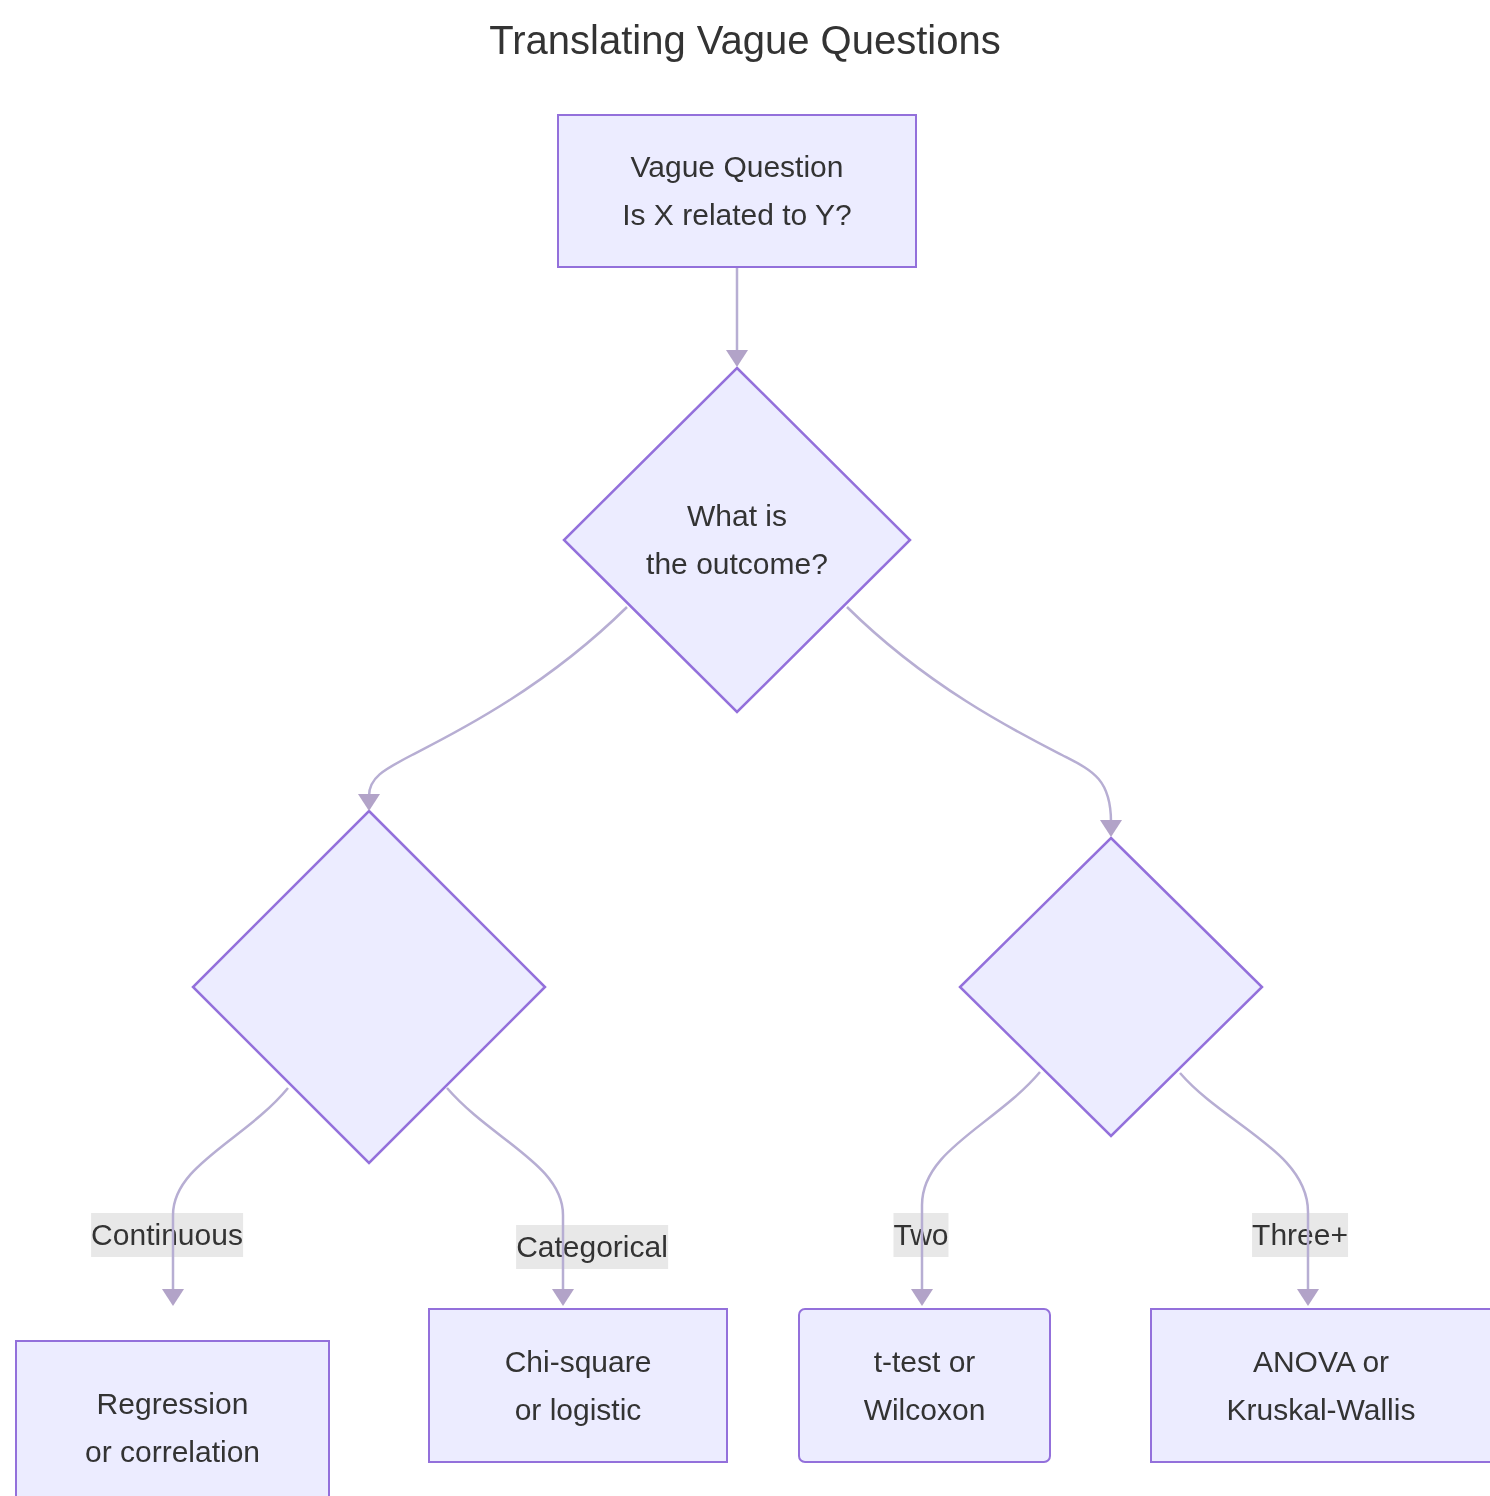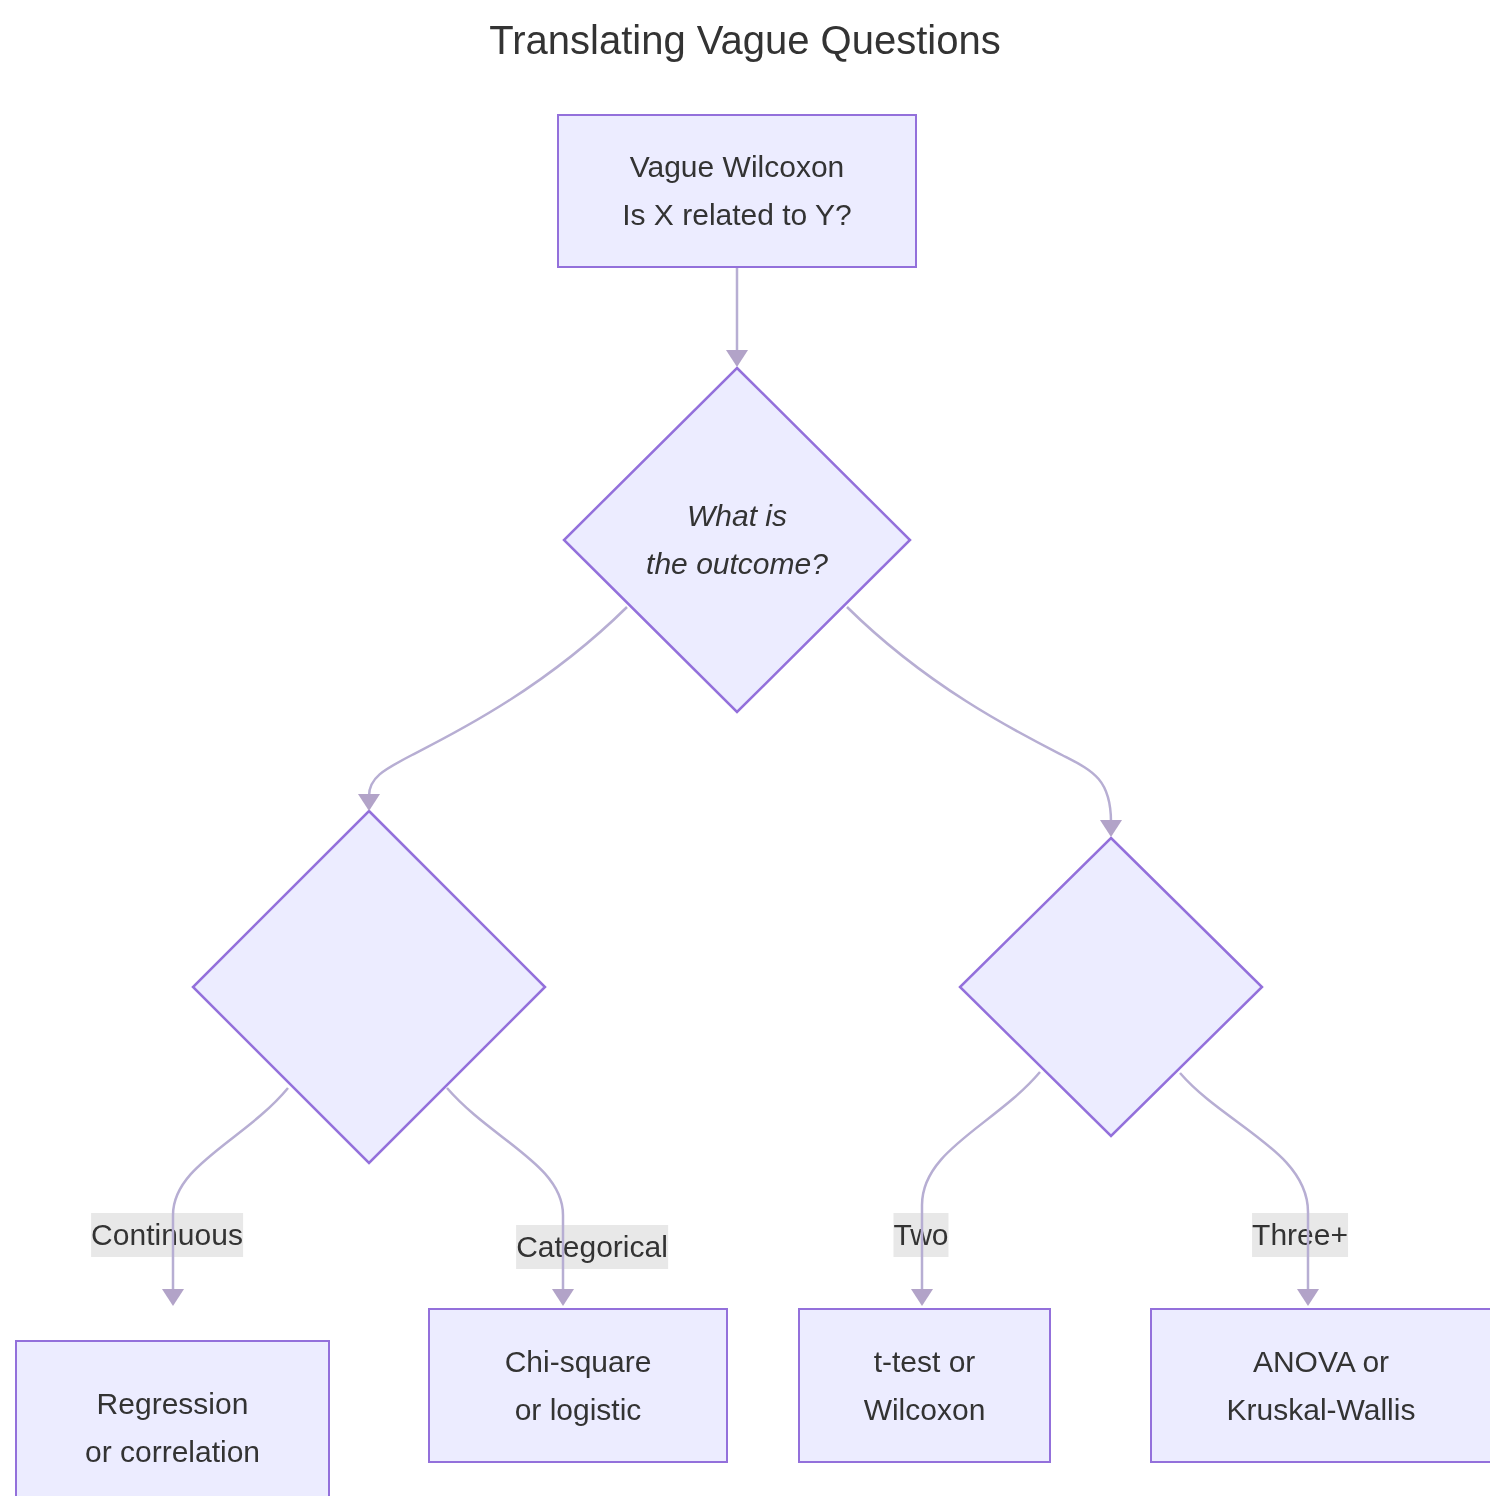--- a/index.html
+++ b/index.html
@@ -50,21 +50,20 @@
     font-size: 30px;
     line-height: 48px;
     text-align: center;
     white-space: pre-line;
     color: #333333;
   }
   .diamond-label {
     position: absolute;
     transform: translate(-50%, -50%);
     z-index: 3;
-    font-style: italic;
   }
 </style>
 </head>
 <body>
 
 <div class="stage">
 
   <div class="diagram-title">Translating Vague Questions</div>
 
   <div class="edge-label" style="left:167px; top:1235px;">Continuous</div>
@@ -89,35 +88,35 @@
     <polygon points="737,367 726,350 748,350" fill="#b2a3c8"></polygon>
     <polygon points="369,811 358,794 380,794" fill="#b2a3c8"></polygon>
     <polygon points="1111,837 1100,820 1122,820" fill="#b2a3c8"></polygon>
     <polygon points="173,1306 162,1289 184,1289" fill="#b2a3c8"></polygon>
     <polygon points="563,1306 552,1289 574,1289" fill="#b2a3c8"></polygon>
     <polygon points="922,1306 911,1289 933,1289" fill="#b2a3c8"></polygon>
     <polygon points="1308,1306 1297,1289 1319,1289" fill="#b2a3c8"></polygon>
   </svg>
 
   <div class="node-rect" style="left:557px; top:114px; width:360px; height:154px;">
-    <div class="node-label">Vague Wilcoxon
+    <div class="node-label">Vague Question
 Is X related to Y?</div>
   </div>
 
   <div class="node-rect" style="left:15px; top:1340px; width:315px; height:176px;">
     <div class="node-label">Regression
 or correlation</div>
   </div>
 
   <div class="node-rect" style="left:428px; top:1308px; width:300px; height:155px;">
     <div class="node-label">Chi-square
 or logistic</div>
   </div>
 
-  <div class="node-rect" style="left:798px; top:1308px; width:253px; height:155px;">
+  <div class="node-rect" style="left:798px; top:1308px; width:253px; height:155px;border-radius:7px;">
     <div class="node-label">t-test or
 Wilcoxon</div>
   </div>
 
   <div class="node-rect" style="left:1150px; top:1308px; width:342px; height:155px;">
     <div class="node-label">ANOVA or
 Kruskal-Wallis</div>
   </div>
 
   <div class="diamond-label" style="left:737px; top:540px;">What is

